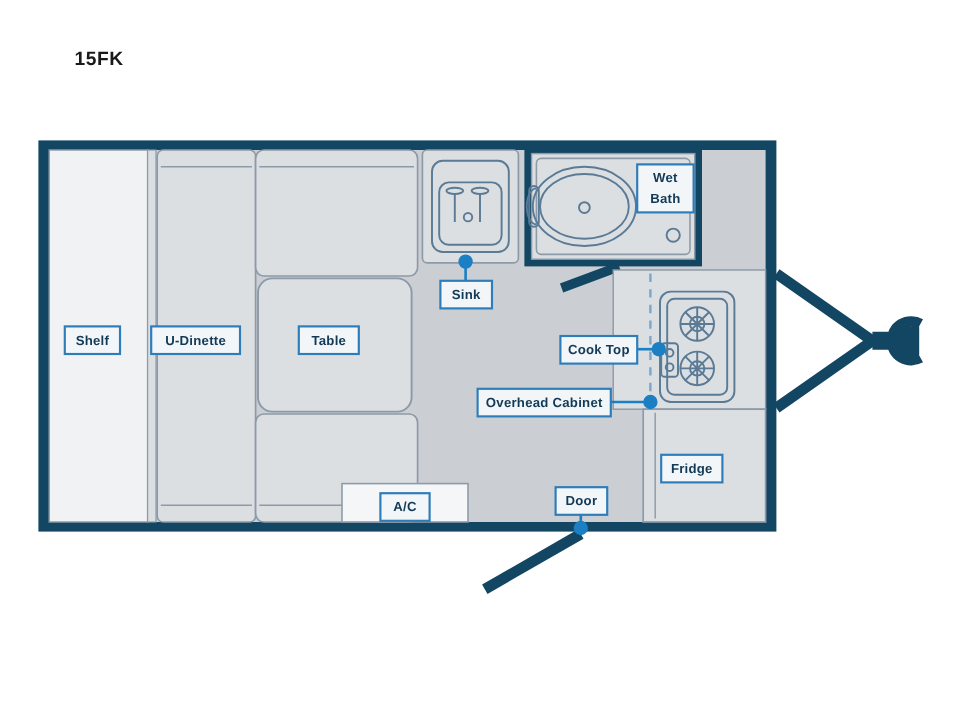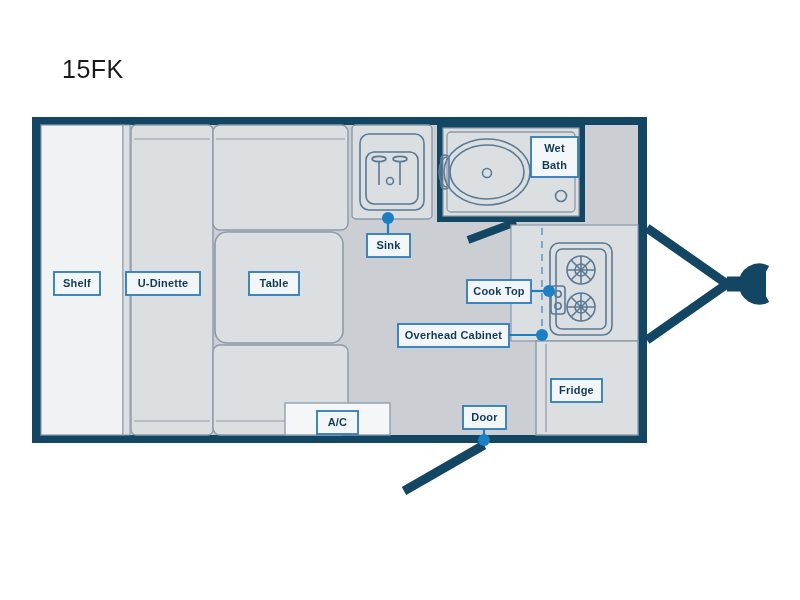--- a/index.html
+++ b/index.html
@@ -19,26 +19,25 @@
     position: relative;
     width: 800px;
     height: 600px;
     background: #ffffff;
   }
   #model-title {
     position: absolute;
     left: 62px;
     top: 41px;
     font-family: "Liberation Sans", sans-serif;
-    font-size: 25px;
-    font-weight: 400;
+    font-size: 16px;
+    font-weight: 700;
     color: #1a1a1a;
     letter-spacing: 0.5px;
     white-space: nowrap;
-    margin-top: 14px;
   }
   #plan-svg {
     position: absolute;
     left: 0;
     top: 0;
   }
   .lbl-text {
     font-family: "Liberation Sans Narrow", "Liberation Sans", sans-serif;
     font-weight: bold;
     fill: #123a56;

